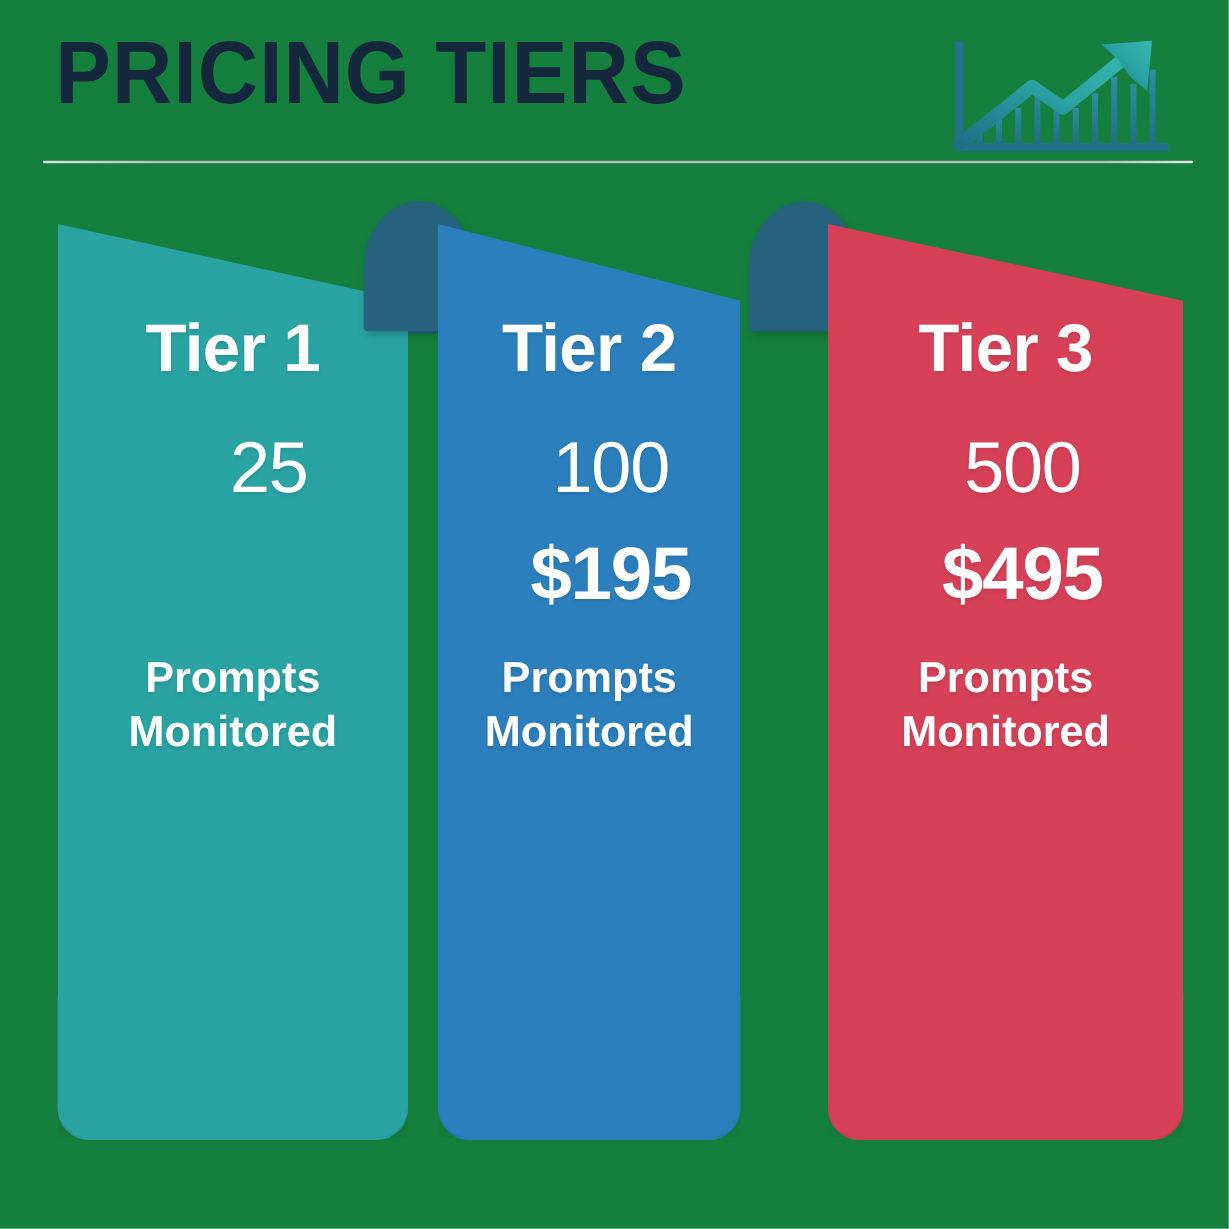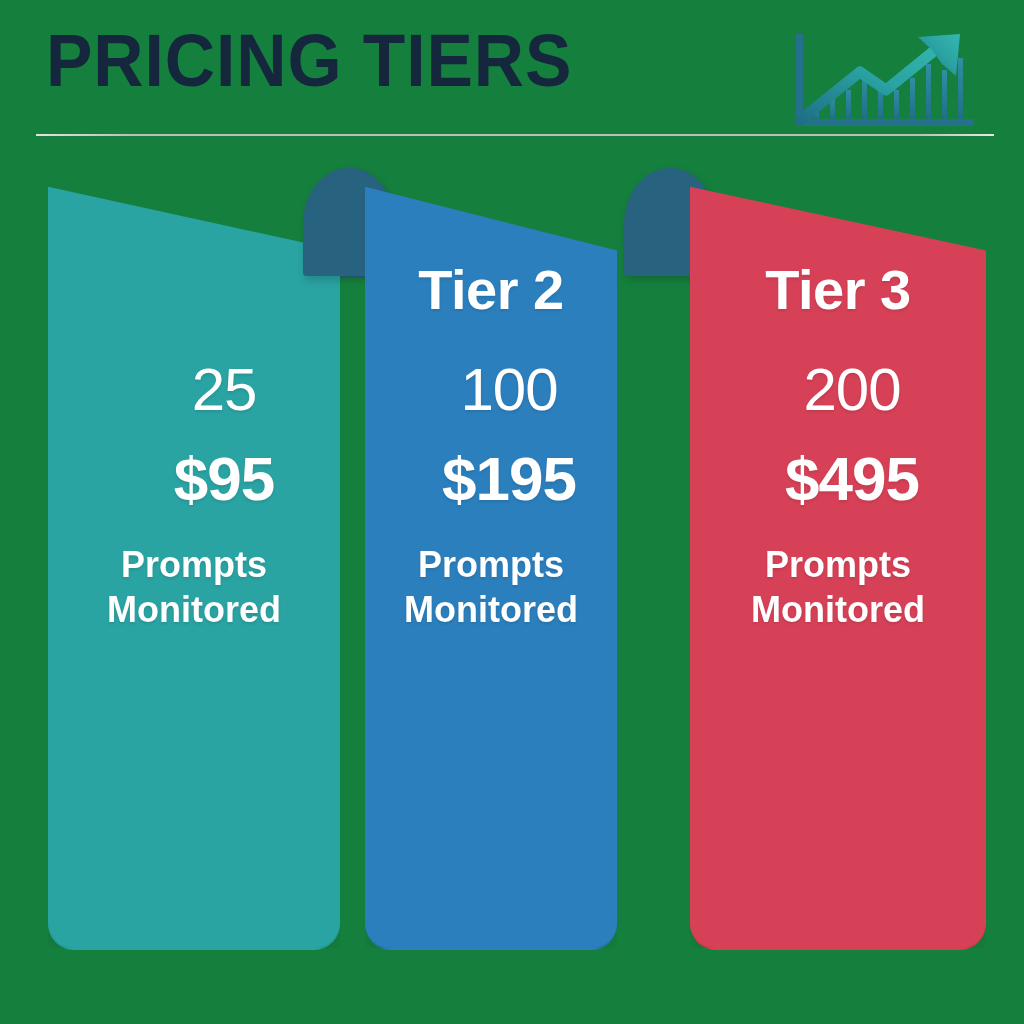--- a/index.html
+++ b/index.html
@@ -245,22 +245,22 @@
 
   <div id="tiers">
 
     <div id="curl-after-card-1"></div>
 
     <div class="tier-card" id="tier-card-1">
 
       <div class="sheet-round"></div>
       <div class="sheet"></div>
       <div class="tier-body">
+        <div class="tier-name">Tier 1</div>
         <div class="tier-count">25</div>
-        <div class="tier-price">$95</div>
         <div class="tier-caption">
           <div>Prompts</div>
           <div>Monitored</div>
         </div>
       </div>
     </div>
 
     <div class="tier-card" id="tier-card-2">
       <div class="curl"></div>
       <div class="sheet-round"></div>
@@ -275,21 +275,21 @@
         </div>
       </div>
     </div>
 
     <div class="tier-card" id="tier-card-3">
       <div class="curl"></div>
       <div class="sheet-round"></div>
       <div class="sheet"></div>
       <div class="tier-body">
         <div class="tier-name">Tier 3</div>
-        <div class="tier-count">200</div>
+        <div class="tier-count">500</div>
         <div class="tier-price">$495</div>
         <div class="tier-caption">
           <div>Prompts</div>
           <div>Monitored</div>
         </div>
       </div>
     </div>
 
   </div>
 </div>

